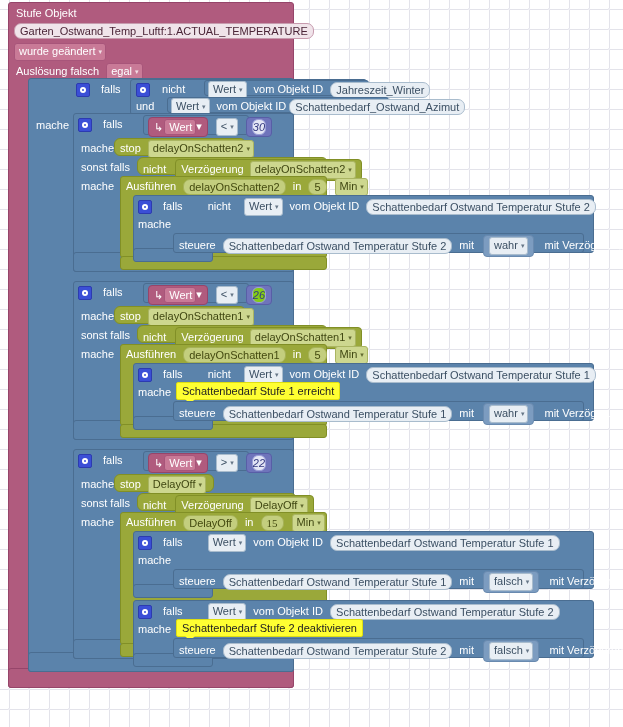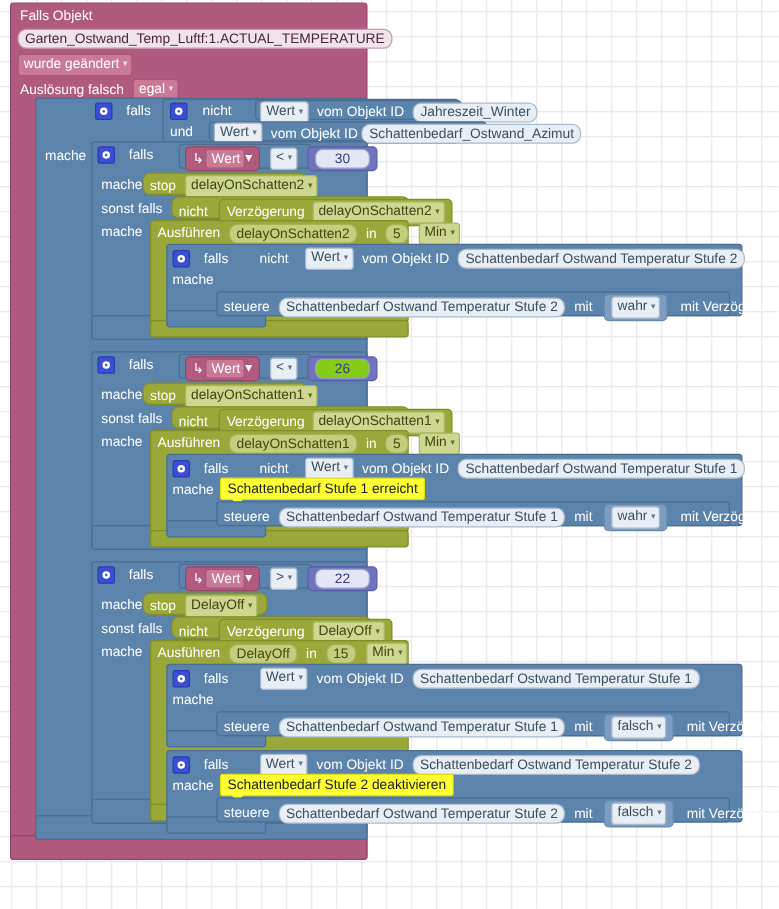--- a/index.html
+++ b/index.html
@@ -48,21 +48,21 @@
     display:inline-block;
     background:#ffffff;
     color:#575757;
     border:1px solid #b9b9b9;
     border-radius:7px;
     padding:0 5px;
     font-size:11px;
     line-height:14px;
     vertical-align:middle;
   }
-  .field.small{border-radius:6px;padding:0 15px;}
+  .field.small{border-radius:6px;padding:0 0;font-style:italic;}
   
   .dd{
     display:inline-block;
     color:#ffffff;
     padding:0 3px 0 4px;
     font-size:11px;
     line-height:14px;
     vertical-align:middle;
     border-radius:3px;
   }
@@ -119,21 +119,21 @@
 
 <div class="grid-dots"></div>
 
 <div class="canvas">
 
   <div class="blk hat" style="left:8px;top:2px;width:286px;height:686px;"></div>
 
   <div class="blk hat" style="left:8px;top:668px;width:286px;height:20px;"></div>
 
   <div class="row" style="left:16px;top:6px;">
-    <span class="lbl">Falls Objekt</span>
+    <span class="lbl">Stufe Objekt</span>
   </div>
   <div class="row" style="left:14px;top:23px;">
     <span class="field" style="background:#f0e4ea;color:#4a2537;border-color:#c79bae;">Garten_Ostwand_Temp_Luftf:1.ACTUAL_TEMPERATURE</span>
   </div>
   <div class="row" style="left:14px;top:43px;">
     <span class="dd fld-pink">
       <span>wurde geändert</span><span class="caret">▾</span>
     </span>
   </div>
   <div class="row" style="left:16px;top:63px;">
@@ -410,21 +410,21 @@
 
   <div class="row" style="left:81px;top:515px;">
     <span class="lbl">mache</span>
   </div>
   <div class="blk timer" style="left:120px;top:512px;width:207px;height:133px;"></div>
   <div class="blk timer" style="left:120px;top:643px;width:207px;height:14px;"></div>
   <div class="row" style="left:126px;top:514px;">
     <span class="lbl">Ausführen</span>
     <span class="field fld-green" style="margin-left:4px;">DelayOff</span>
     <span class="lbl" style="margin-left:4px;">in</span>
-    <span class="field fld-green" style="margin-left:4px;">15</span>
+    <span class="field fld-green" style="margin-left:4px;font-family:Liberation Serif, serif;">15</span>
     <span class="dd fld-olive" style="margin-left:5px;">
       <span>Min</span><span class="caret">▾</span>
     </span>
   </div>
 
   <div class="blk ctrl" style="left:133px;top:531px;width:461px;height:58px;"></div>
   <div class="blk ctrl" style="left:133px;top:584px;width:80px;height:14px;"></div>
   <div class="row" style="left:138px;top:534px;">
     <span class="gear"></span>
     <span class="lbl" style="margin-left:8px;">falls</span>

